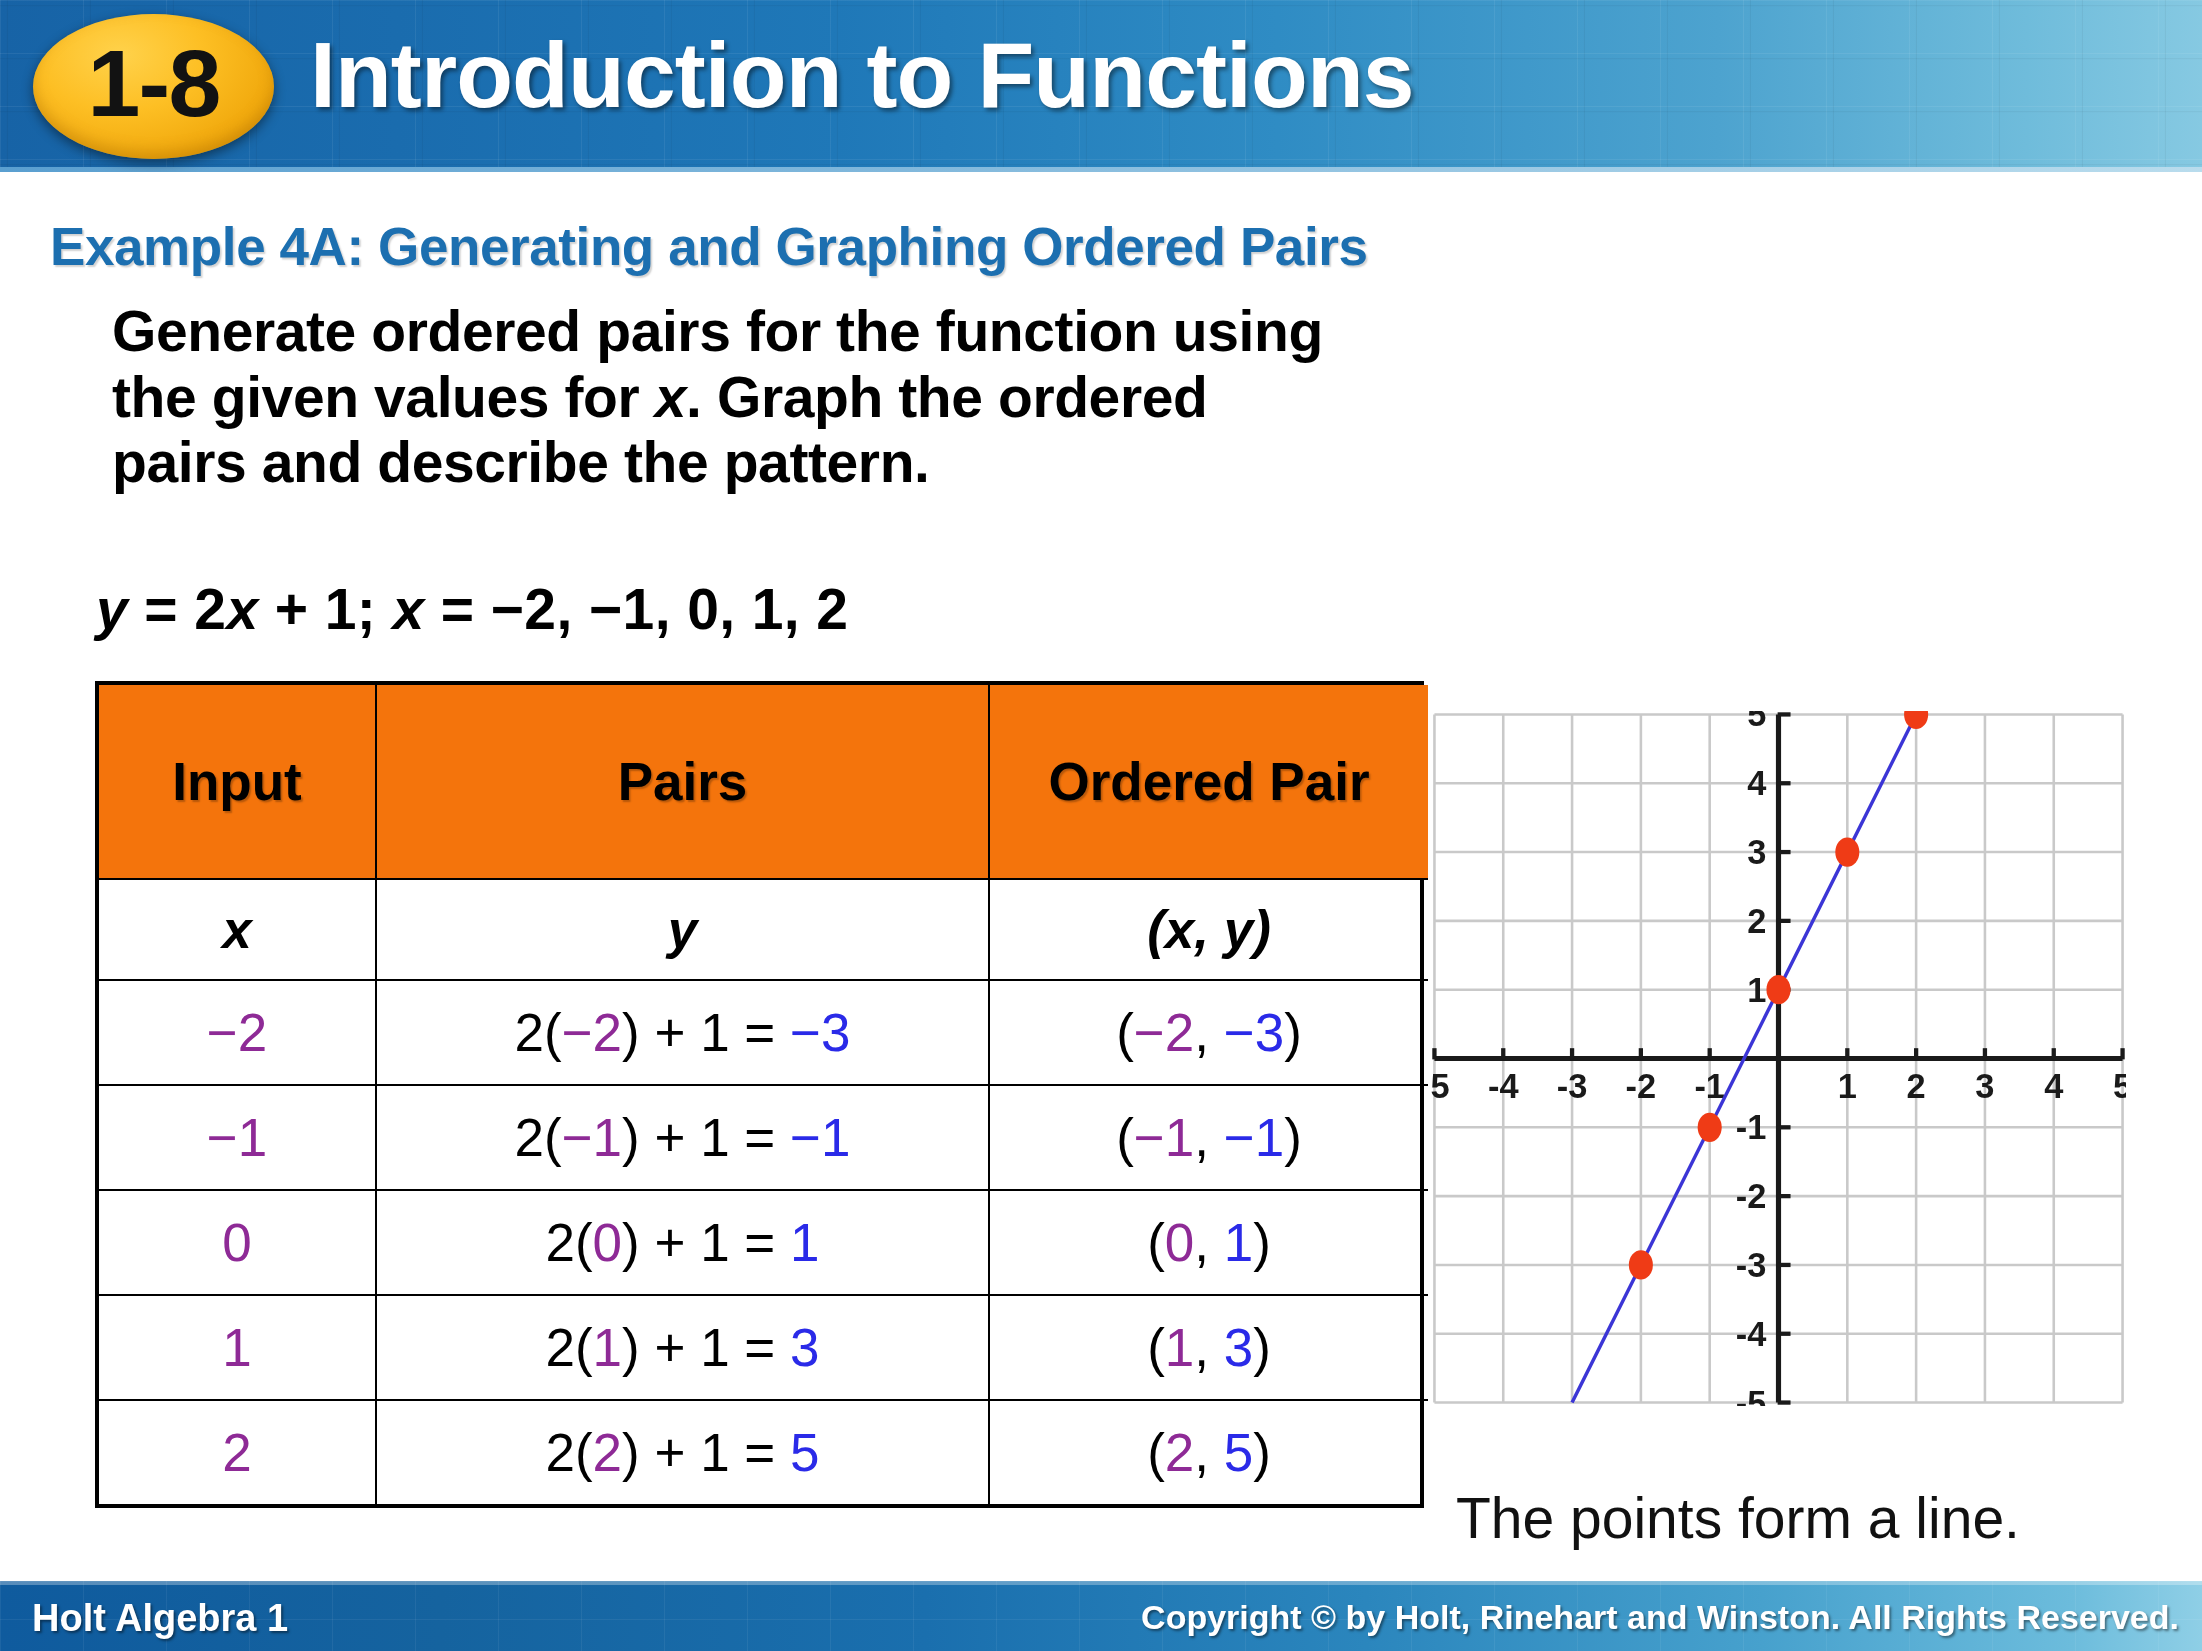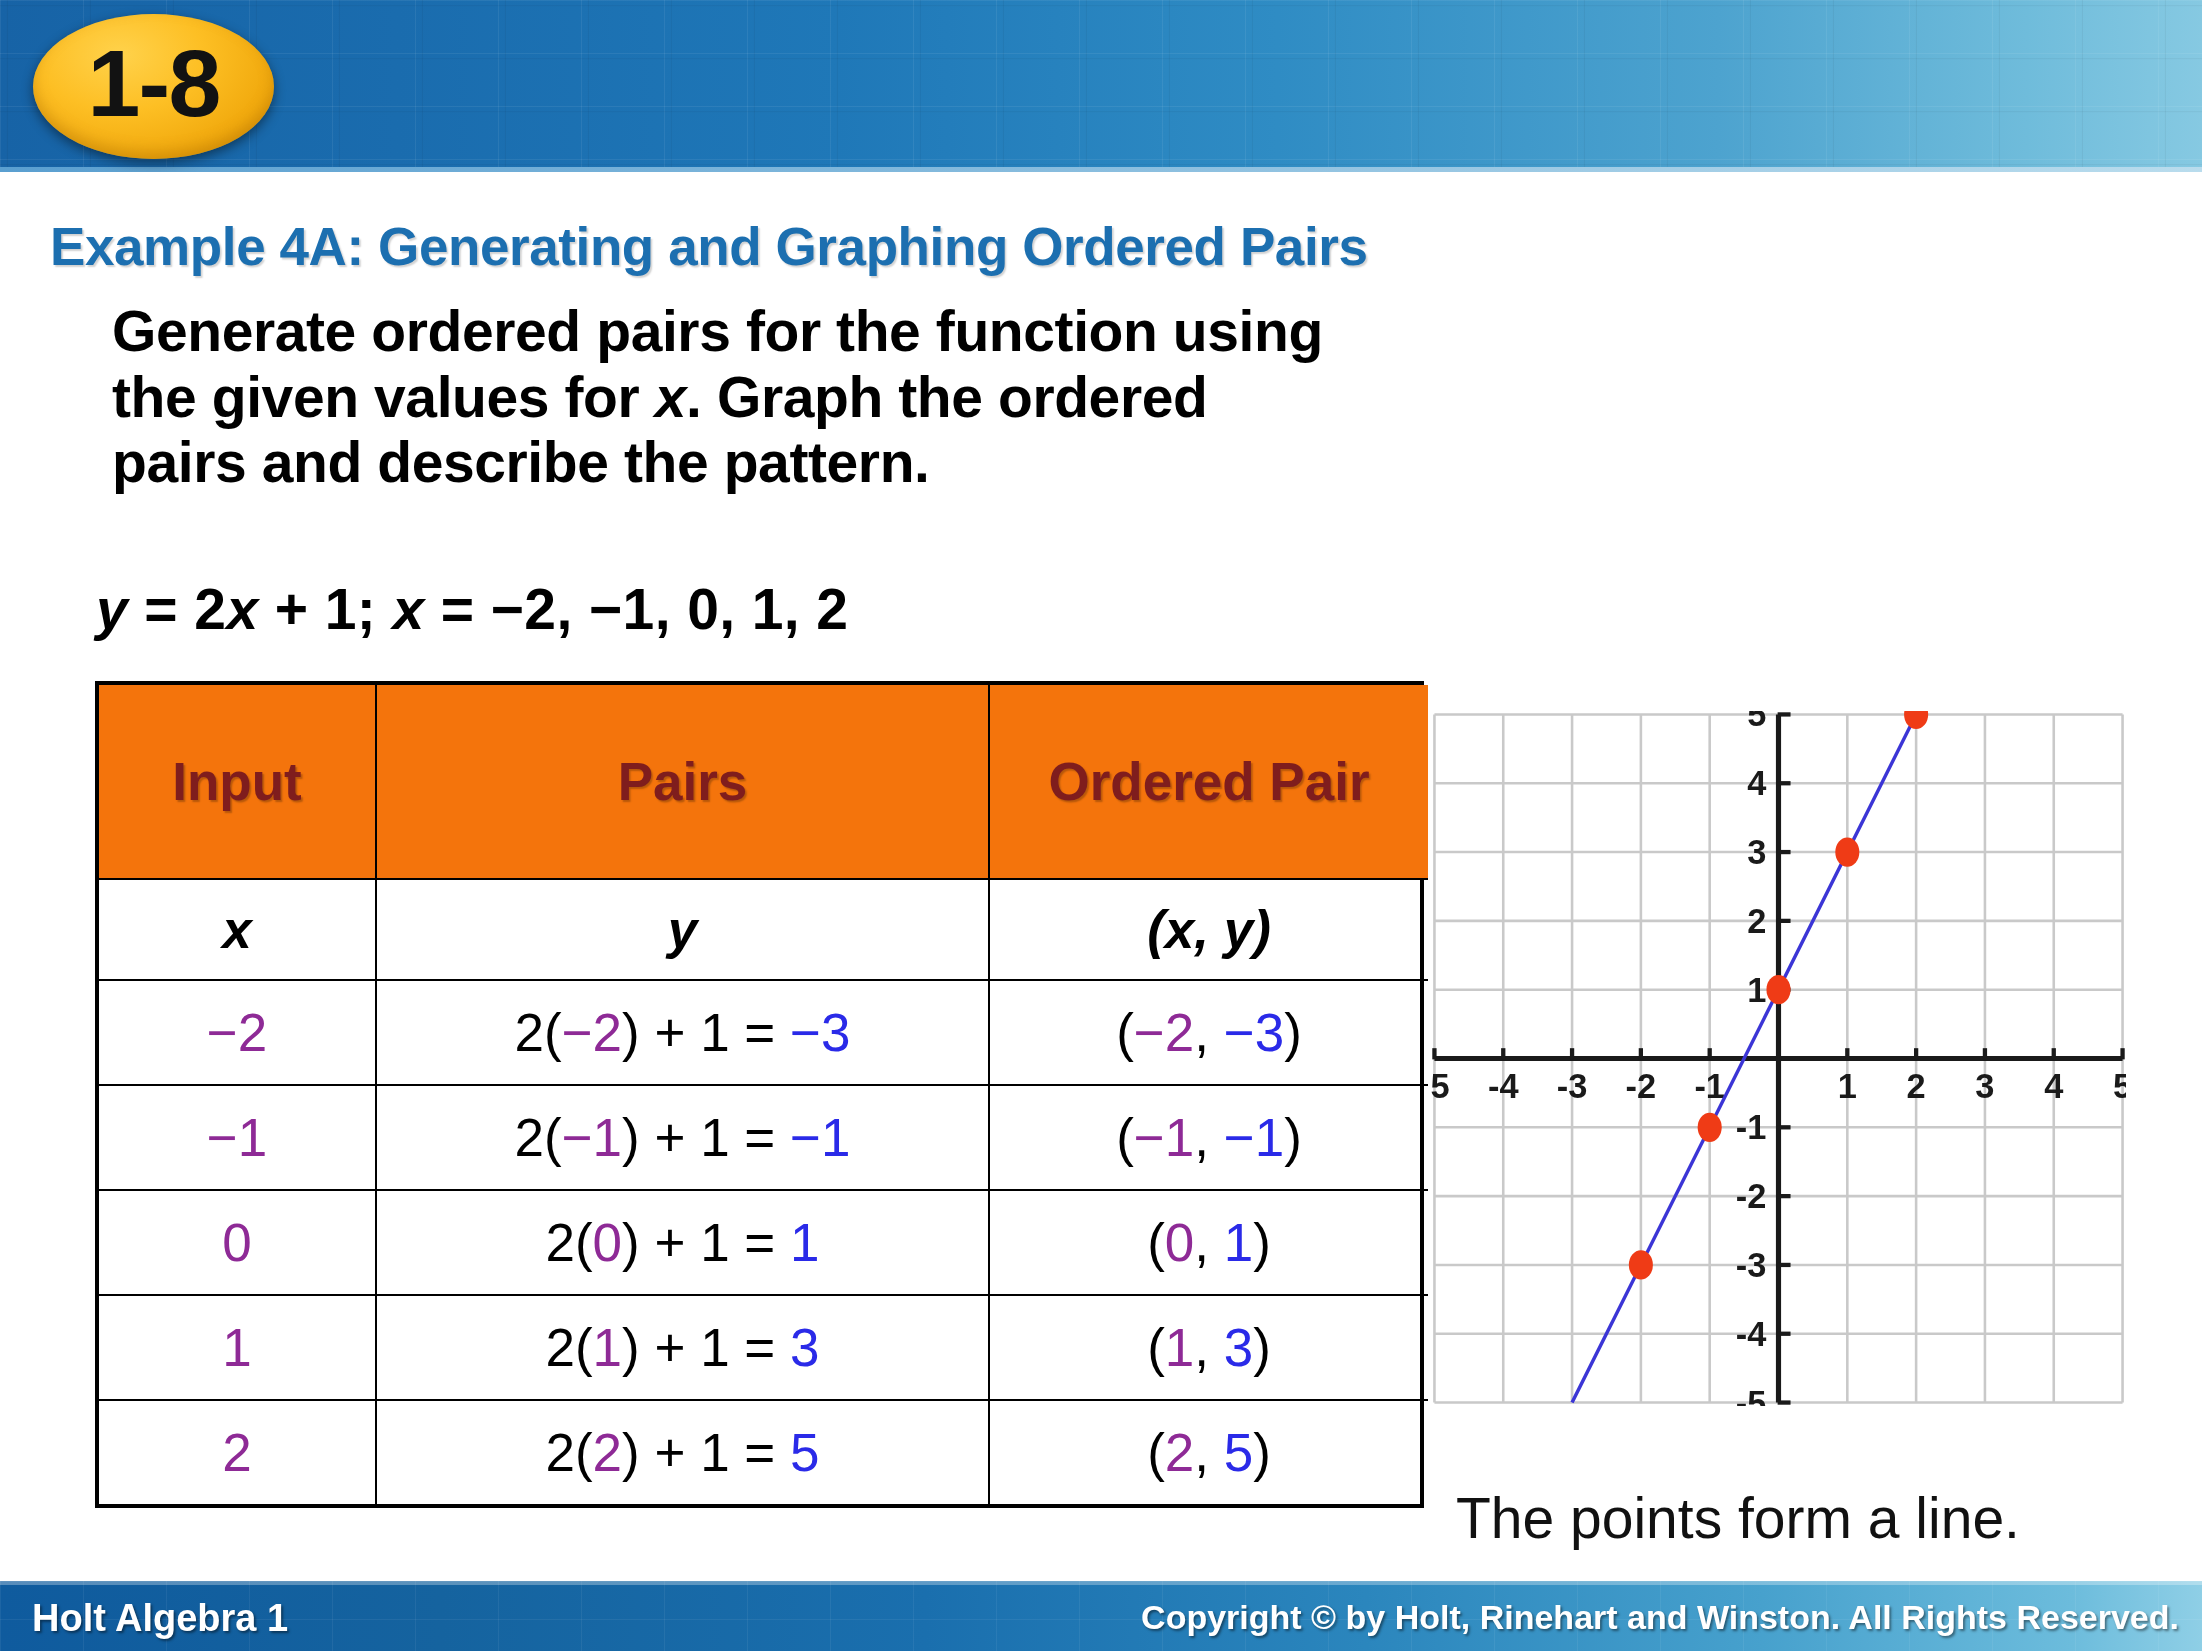--- a/index.html
+++ b/index.html
@@ -139,21 +139,21 @@
   table.data col.c2 { width: 613px; }
   table.data col.c3 { width: 439px; }
   table.data th, table.data td {
     border: 2.6px solid #000000;
     text-align: center;
     vertical-align: middle;
     padding: 0;
   }
   table.data thead th {
     background: #f4740c;
-    color: #7f1d1d;
+    color: #000000;
     font-size: 53px;
     font-weight: bold;
     height: 193px;
     line-height: 1.05;
     text-shadow: 1.7px 1.7px 1.7px rgba(0,0,0,0.25);
     border-top: none;
   }
   table.data thead th:first-child { border-left: none; }
   table.data thead th:last-child { border-right: none; }
   tr.varrow td {
@@ -245,20 +245,21 @@
 </style>
 </head>
 <body>
 
 <div class="header">
   <div class="header-texture"></div>
   <div class="header-texture2"></div>
   <div class="badge">
     <span class="badge-text">1-8</span>
   </div>
+  <div class="header-title">Introduction to Functions</div>
   <div class="header-bottomline"></div>
 </div>
 
 <div class="example-title">Example 4A: Generating and Graphing Ordered Pairs</div>
 
 <div class="prompt">
   <span>Generate ordered pairs for the function using</span><br>
   <span>the given values for </span><i>x</i><span>. Graph the ordered</span><br>
   <span>pairs and describe the pattern.</span>
 </div>

